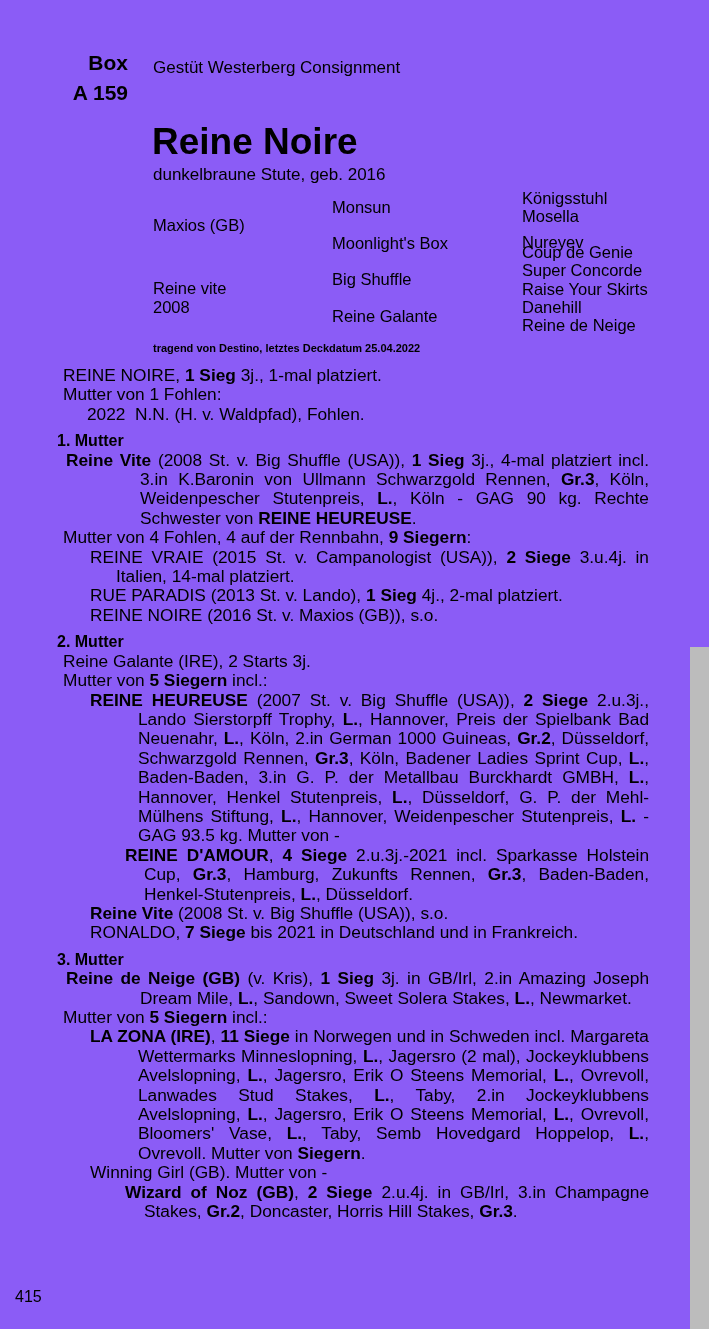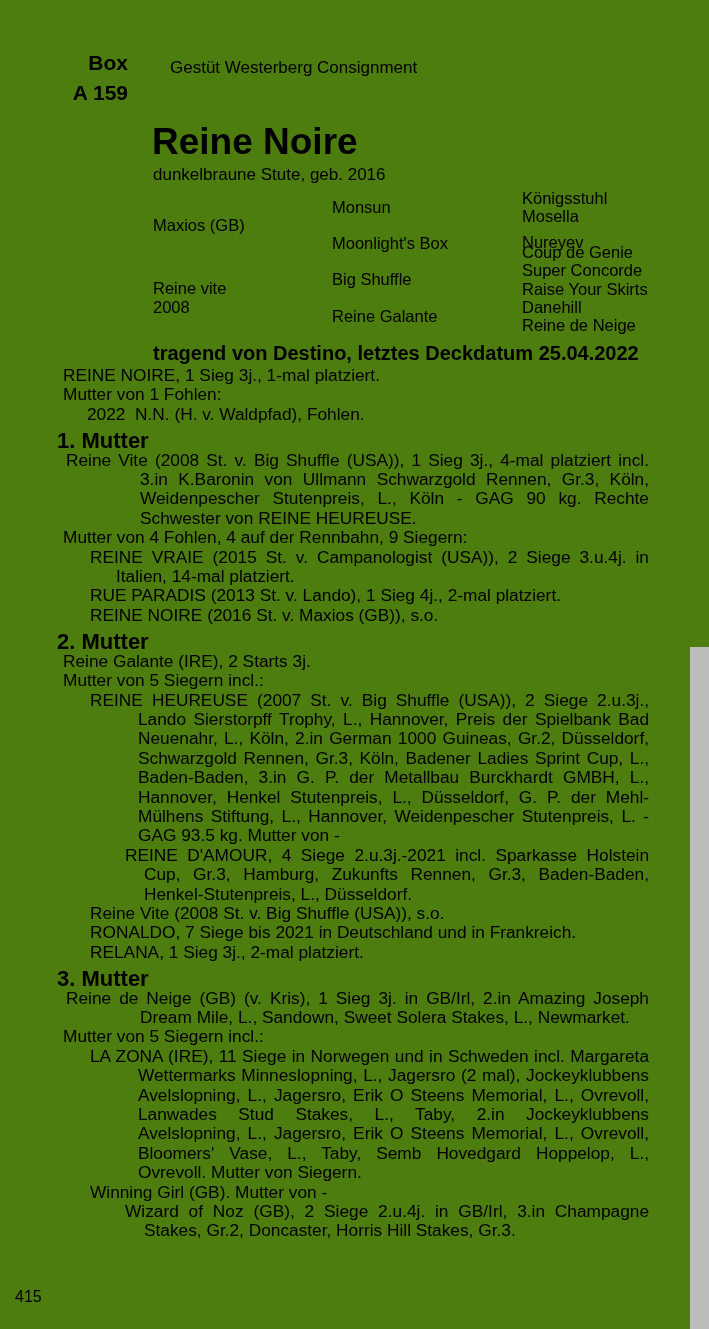--- a/index.html
+++ b/index.html
@@ -1,55 +1,55 @@
 <!DOCTYPE html>
 <html><head>
 <meta charset="utf-8">
 <style>
   html,body { margin:0; padding:0; background:#fff; }
   .page {
-    position:relative; width:709px; height:1329px; background:#4d7c0f;
+    position:relative; width:709px; height:1329px; background:#8b5cf6;
     font-family:"Liberation Sans", sans-serif; color:#000; overflow:hidden;
   }
   
   .box-block { position:absolute; left:40px; top:48px; width:88px; text-align:right;
                font-weight:bold; font-size:21px; line-height:30px; }
-  .consignor { position:absolute; left:153px; top:58px; font-size:17px;margin-left:17px; }
+  .consignor { position:absolute; left:153px; top:58px; font-size:17px; }
   .lot-number { position:absolute; right:66px; top:46px; font-size:50px; font-weight:bold; line-height:1; letter-spacing:1px; }
   .horse-name { position:absolute; left:152px; top:122px; font-size:37px; font-weight:bold; line-height:1.1; }
   .horse-details { position:absolute; left:153px; top:165px; font-size:17px; }
-  .covering-note { position:absolute; left:153px; top:342px; font-size:20px; font-weight:bold; }
+  .covering-note { position:absolute; left:153px; top:342px; font-size:11px; font-weight:bold; }
   
   .pedigree { position:absolute; left:153px; top:189px; width:500px; display:grid;
               grid-template-columns:179px 190px 1fr; grid-template-rows:repeat(8, 18.2px);
               font-size:16.5px; }
   .ped-cell { display:flex; flex-direction:column; justify-content:center; line-height:19px; }
   .sire  { grid-column:1; grid-row:1/5; }
   .dam   { grid-column:1; grid-row:5/9; }
   .g2-1 { grid-column:2; grid-row:1/3; }
   .g2-2 { grid-column:2; grid-row:3/5; }
   .g2-3 { grid-column:2; grid-row:5/7; }
   .g2-4 { grid-column:2; grid-row:7/9; }
   .g3-1 { grid-column:3; grid-row:1; } .g3-2 { grid-column:3; grid-row:2; }
   .g3-3 { grid-column:3; grid-row:3;margin-top:16px; } .g3-4 { grid-column:3; grid-row:4; }
   .g3-5 { grid-column:3; grid-row:5; } .g3-6 { grid-column:3; grid-row:6; }
   .g3-7 { grid-column:3; grid-row:7; } .g3-8 { grid-column:3; grid-row:8; }
   
   .body-col { position:absolute; left:63px; top:366px; width:586px;
               font-size:17.3px; line-height:19.4px; }
   .body-col p { margin:0; }
-  .body-col h3 { font-size:22px; line-height:19.4px; margin:7px 0 0 -6px; font-weight:bold; }
+  .body-col h3 { font-size:16px; line-height:19.4px; margin:7px 0 0 -6px; font-weight:bold; }
   .plain-l0 { padding-left:0; }
   .plain-l1 { padding-left:24px; }
   .entry-l0 { padding-left:77px; text-indent:-74px; }
   .entry-l1 { padding-left:75px; text-indent:-48px; }
   .entry-l1-tight { padding-left:53px; text-indent:-26px; }
   .entry-l2 { padding-left:81px; text-indent:-19px; }
   .just { text-align:justify; }
-  b { font-weight:normal;margin-top:21px; }
+  b { font-weight:bold;margin-top:21px; }
   
   .page-number { position:absolute; left:15px; right:0; top:1288px; text-align:left; font-size:16px; }
   .scrollbar-thumb { position:absolute; right:0; top:647px; width:19px; height:682px; background:#bcbcbc; }
 </style>
 </head>
 <body>
 
 <div class="page">
 
   <div class="box-block">
@@ -103,21 +103,20 @@
       <p class="entry-l1-tight just"><span>REINE VRAIE (2015 St. v. Campanologist (USA)), </span><b>2 Siege</b><span> 3.u.4j. in Italien, 14-mal platziert.</span></p>
       <p class="entry-l1"><span>RUE PARADIS (2013 St. v. Lando), </span><b>1 Sieg</b><span> 4j., 2-mal platziert.</span></p>
       <p class="entry-l1"><span>REINE NOIRE (2016 St. v. Maxios (GB)), s.o.</span></p>
       <h3 class="heading"><span>2. Mutter</span></h3>
       <p class="plain-l0"><span>Reine Galante (IRE), 2 Starts 3j.</span></p>
       <p class="plain-l0"><span>Mutter von </span><b>5 Siegern</b><span> incl.:</span></p>
       <p class="entry-l1 just"><b>REINE HEUREUSE</b><span> (2007 St. v. Big Shuffle (USA)), </span><b>2 Siege</b><span> 2.u.3j., Lando Sierstorpff Trophy, </span><b>L.</b><span>, Hannover, Preis der Spielbank Bad Neuenahr, </span><b>L.</b><span>, Köln, 2.in German 1000 Guineas, </span><b>Gr.2</b><span>, Düsseldorf, Schwarzgold Rennen, </span><b>Gr.3</b><span>, Köln, Badener Ladies Sprint Cup, </span><b>L.</b><span>, Baden-Baden, 3.in G. P. der Metallbau Burckhardt GMBH, </span><b>L.</b><span>, Hannover, Henkel Stutenpreis, </span><b>L.</b><span>, Düsseldorf, G. P. der Mehl-Mülhens Stiftung, </span><b>L.</b><span>, Hannover, Weidenpescher Stutenpreis, </span><b>L.</b><span> - GAG 93.5 kg. Mutter von -</span></p>
       <p class="entry-l2 just"><b>REINE D'AMOUR</b><span>, </span><b>4 Siege</b><span> 2.u.3j.-2021 incl. Sparkasse Holstein Cup, </span><b>Gr.3</b><span>, Hamburg, Zukunfts Rennen, </span><b>Gr.3</b><span>, Baden-Baden, Henkel-Stutenpreis, </span><b>L.</b><span>, Düsseldorf.</span></p>
       <p class="entry-l1"><b>Reine Vite</b><span> (2008 St. v. Big Shuffle (USA)), s.o.</span></p>
       <p class="entry-l1"><span>RONALDO, </span><b>7 Siege</b><span> bis 2021 in Deutschland und in Frankreich.</span></p>
-      <p class="entry-l1"><span>RELANA, </span><b>1 Sieg</b><span> 3j., 2-mal platziert.</span></p>
       <h3 class="heading"><span>3. Mutter</span></h3>
       <p class="entry-l0 just"><b>Reine de Neige (GB)</b><span> (v. Kris), </span><b>1 Sieg</b><span> 3j. in GB/Irl, 2.in Amazing Joseph Dream Mile, </span><b>L.</b><span>, Sandown, Sweet Solera Stakes, </span><b>L.</b><span>, Newmarket.</span></p>
       <p class="plain-l0"><span>Mutter von </span><b>5 Siegern</b><span> incl.:</span></p>
       <p class="entry-l1 just"><b>LA ZONA (IRE)</b><span>, </span><b>11 Siege</b><span> in Norwegen und in Schweden incl. Margareta Wettermarks Minneslopning, </span><b>L.</b><span>, Jagersro (2 mal), Jockeyklubbens Avelslopning, </span><b>L.</b><span>, Jagersro, Erik O Steens Memorial, </span><b>L.</b><span>, Ovrevoll, Lanwades Stud Stakes, </span><b>L.</b><span>, Taby, 2.in Jockeyklubbens Avelslopning, </span><b>L.</b><span>, Jagersro, Erik O Steens Memorial, </span><b>L.</b><span>, Ovrevoll, Bloomers' Vase, </span><b>L.</b><span>, Taby, Semb Hovedgard Hoppelop, </span><b>L.</b><span>, Ovrevoll. Mutter von </span><b>Siegern</b><span>.</span></p>
       <p class="entry-l1"><span>Winning Girl (GB). Mutter von -</span></p>
       <p class="entry-l2 just"><b>Wizard of Noz (GB)</b><span>, </span><b>2 Siege</b><span> 2.u.4j. in GB/Irl, 3.in Champagne Stakes, </span><b>Gr.2</b><span>, Doncaster, Horris Hill Stakes, </span><b>Gr.3</b><span>.</span></p>
     </div>
 
   <div class="page-number">415</div>
   <div class="scrollbar-thumb"></div>

